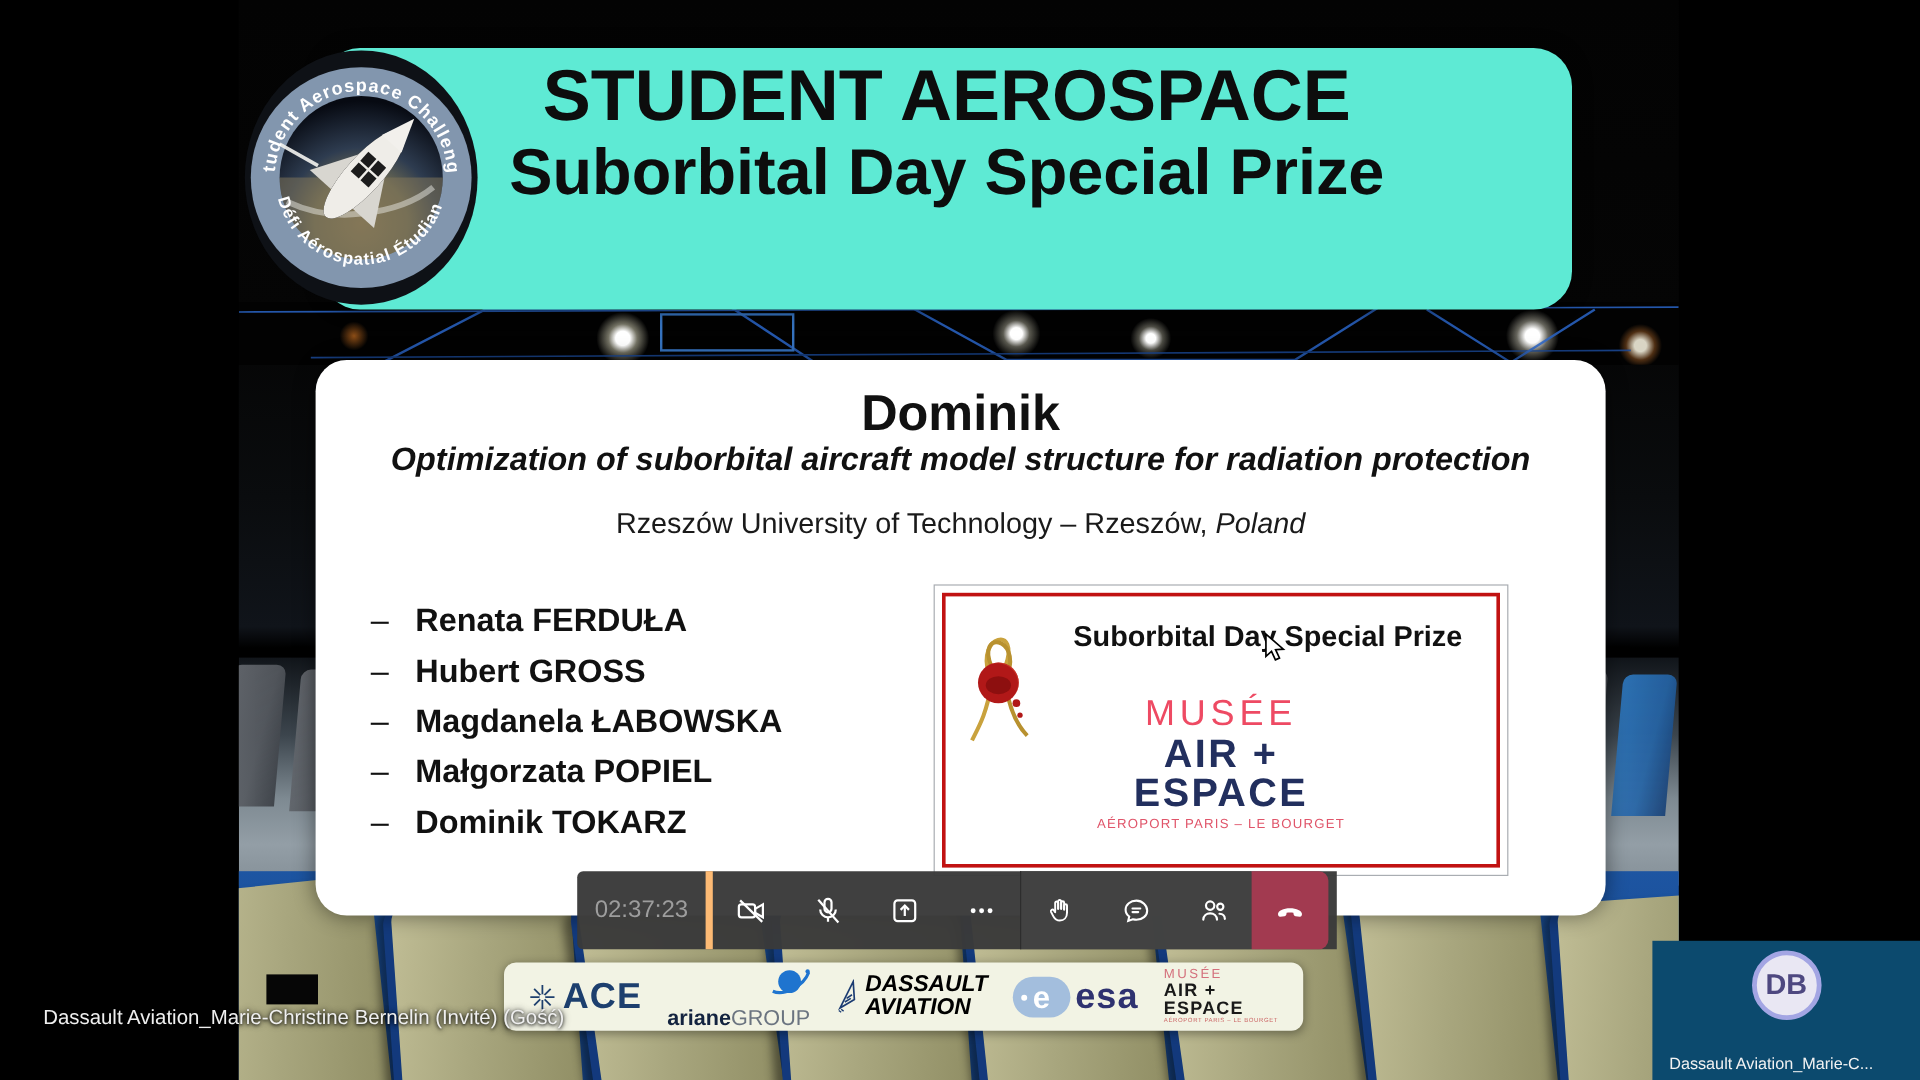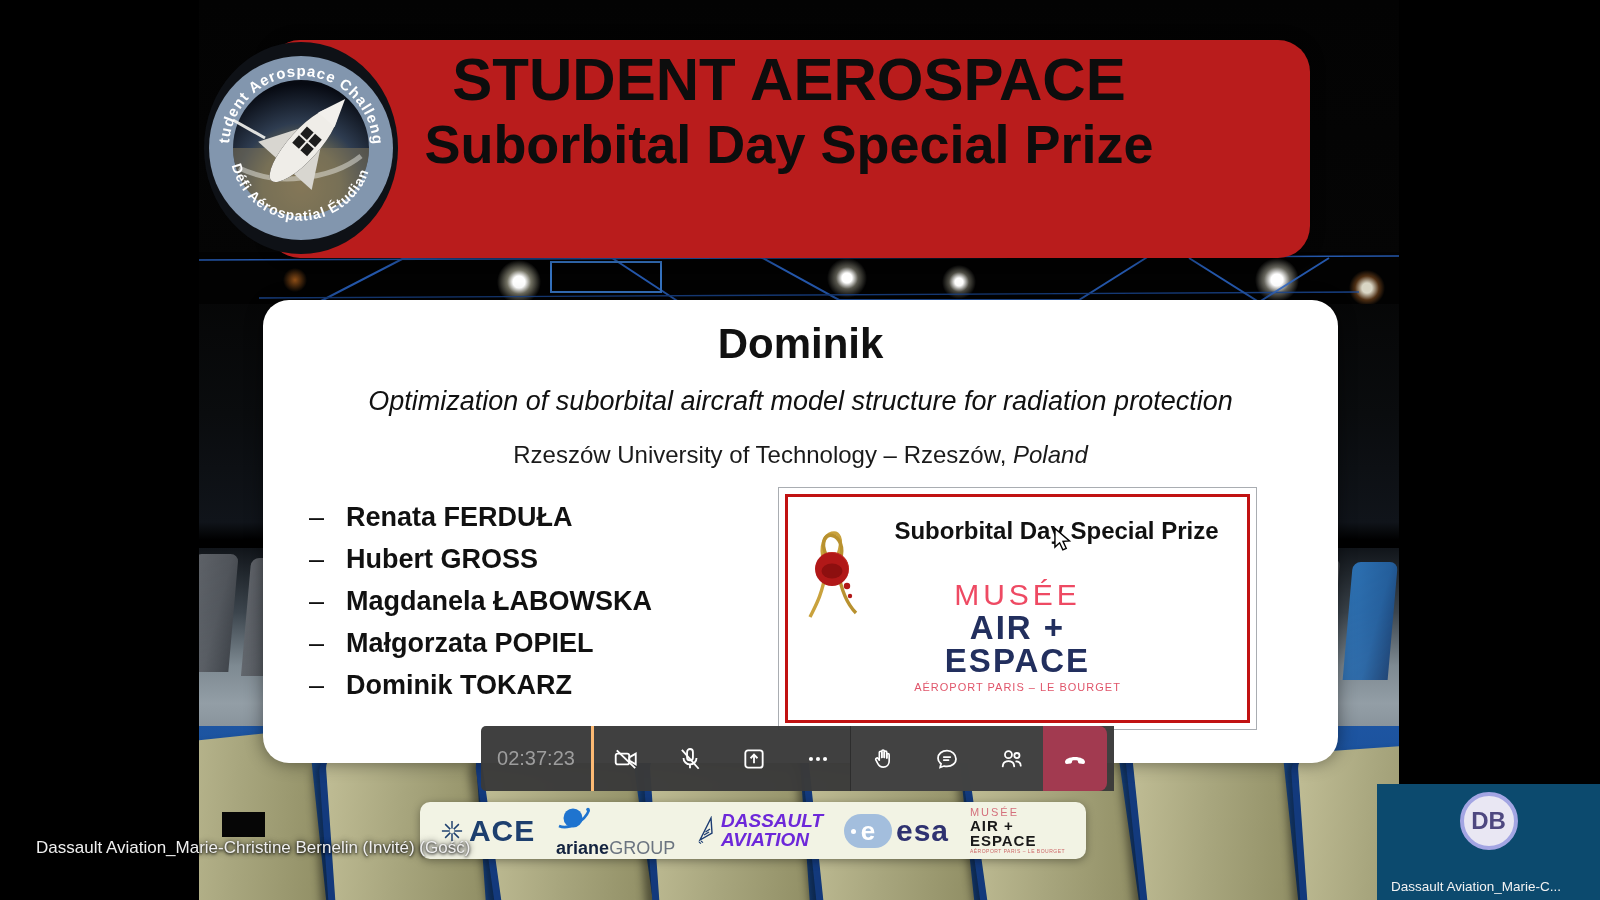--- a/index.html
+++ b/index.html
@@ -32,33 +32,33 @@
   .seats-big { position:absolute; left:-30px; top:726px; width:1280px; height:190px;
     background:linear-gradient(180deg,#1d55a2 0%,#174484 100%); display:flex; gap:12px; padding-top:10px; }
   .seat-b { flex:0 0 150px; height:200px; border-radius:16px 22px 0 0;
     background:linear-gradient(100deg,#c0bd95 0%,#a8a67e 45%,#8f8d63 100%);
     transform:rotate(-6deg); box-shadow:-7px 2px 0 rgba(20,60,130,.9), -14px 6px 8px rgba(0,0,0,.45); }
   .seat-b:nth-child(2n){ transform:rotate(-4deg) translateY(12px); }
   .seat-b:nth-child(3n){ transform:rotate(-8deg) translateY(4px); }
 
   
   .banner { position:absolute; left:268px; top:40px; width:1042px; height:218px;
-    background:#b91c1c; border-radius:32px; z-index:5; text-align:center; color:#0d0d0d;
+    background:#5eead4; border-radius:32px; z-index:5; text-align:center; color:#0d0d0d;
     padding-top:8px; box-shadow:0 0 14px rgba(0,0,0,.5); }
   .banner .l12 { font-size:60px; font-weight:700; line-height:1.08; letter-spacing:0; }
   .banner .l3  { font-size:54px; font-weight:700; line-height:1.1; margin-top:2px; }
 
   
   .badge { position:absolute; left:203px; top:40px; width:196px; height:216px; z-index:6; }
 
   
   .slide { position:absolute; left:263px; top:300px; width:1075px; height:463px;
     background:#fff; border-radius:26px; z-index:4; box-shadow:0 0 18px rgba(0,0,0,.45); }
   .slide .team { text-align:center; font-size:42px; font-weight:700; color:#111; margin-top:20px; }
-  .slide .proj { text-align:center; font-size:27px; font-weight:400; font-style:italic; color:#111; margin-top:18px; }
+  .slide .proj { text-align:center; font-size:27px; font-weight:700; font-style:italic; color:#111; }
   .slide .affil { text-align:center; font-size:24px; color:#1a1a1a; margin-top:24px; }
   .slide .affil .country { font-style:italic; }
   .members { position:absolute; left:46px; top:196px; }
   .member { display:flex; gap:22px; font-size:27px; font-weight:700; color:#111; height:42px; align-items:center; }
   .member .dash { font-weight:400; }
 
   
   .prize-outer { position:absolute; left:515px; top:187px; width:479px; height:243px;
     border:1px solid #a9adb2; background:#fff; }
   .prize-inner { position:absolute; inset:6px; border:3px solid #c11212; }
@@ -68,38 +68,38 @@
   .musee { position:absolute; left:0; right:0; top:82px; text-align:center; }
   .musee .m1 { font-size:30px; font-weight:400; letter-spacing:4px; color:#ee4a63; line-height:1.05; }
   .musee .m2 { font-size:33px; font-weight:800; letter-spacing:2px; color:#222f5e; line-height:1.0; }
   .musee .m3 { font-size:33px; font-weight:800; letter-spacing:2px; color:#222f5e; line-height:1.0; }
   .musee .m4 { font-size:11px; font-weight:400; letter-spacing:1px; color:#e0556a; margin-top:4px; }
 
   
   .toolbar { position:absolute; left:481px; top:726px; width:633px; height:65px; z-index:20;
     display:flex; align-items:stretch; background:rgba(58,58,58,.97); border-radius:5px 0 0 5px; }
   .timer { width:113px; display:flex; align-items:center; justify-content:center;
-    font-size:20px; color:#9d9d9d; border-right:3px solid #fdba74; }
+    font-size:20px; color:#9d9d9d; border-right:6px solid #fdba74; }
   .tb-btn { width:64px; display:flex; align-items:center; justify-content:center; cursor:pointer; }
   .tb-group2 { display:flex; border-left:1px solid #2d2d2d; background:rgba(66,66,66,.97); }
   .hangup { width:64px; background:#a23a50; border-radius:0 8px 8px 0;
     display:flex; align-items:center; justify-content:center; cursor:pointer; }
 
   
   .sponsors { position:absolute; left:420px; top:802px; width:666px; height:57px; z-index:15;
     background:#f2f3e4; border-radius:10px; display:flex; align-items:center;
     justify-content:space-evenly; box-shadow:0 2px 8px rgba(0,0,0,.35); }
   .sp { display:flex; align-items:center; gap:6px; }
   .sp-ace { font-size:30px; font-weight:800; color:#1d3f6e; letter-spacing:1px; }
-  .sp-ariane { display:flex; flex-direction:column; align-items:flex-start; line-height:1; }
+  .sp-ariane { display:flex; flex-direction:column; align-items:flex-end; line-height:1; }
   .sp-ariane .txt { font-size:18px; margin-top:2px; }
   .sp-ariane .b { font-weight:700; color:#13233f; }
   .sp-ariane .l { font-weight:400; color:#6b7480; }
   .sp-dassault { display:flex; align-items:center; gap:5px; }
-  .sp-dassault .txt { font-size:19px; font-weight:800; font-style:italic; color:#6d28d9; line-height:.95; }
+  .sp-dassault .txt { font-size:19px; font-weight:800; font-style:italic; color:#000000; line-height:.95; }
   .sp-esa { display:flex; align-items:center; gap:4px; }
   .esa-blob { width:48px; height:34px; border-radius:17px; background:#a3bedd; position:relative;
     display:flex; align-items:center; justify-content:center; }
   .esa-blob .e { color:#fff; font-weight:700; font-size:26px; line-height:1; }
   .esa-blob .dot { position:absolute; left:7px; top:15px; width:5px; height:5px; border-radius:50%; background:#fff; }
   .sp-esa .txt { font-size:30px; font-weight:700; color:#2f3270; letter-spacing:1px; }
   .sp-musee { text-align:left; line-height:1; }
   .sp-musee .m1 { font-size:11px; letter-spacing:2px; color:#d4707c; }
   .sp-musee .m2, .sp-musee .m3 { font-size:15px; font-weight:800; color:#191919; letter-spacing:1px; }
   .sp-musee .m4 { font-size:5px; color:#c66; letter-spacing:.5px; margin-top:1px; }

